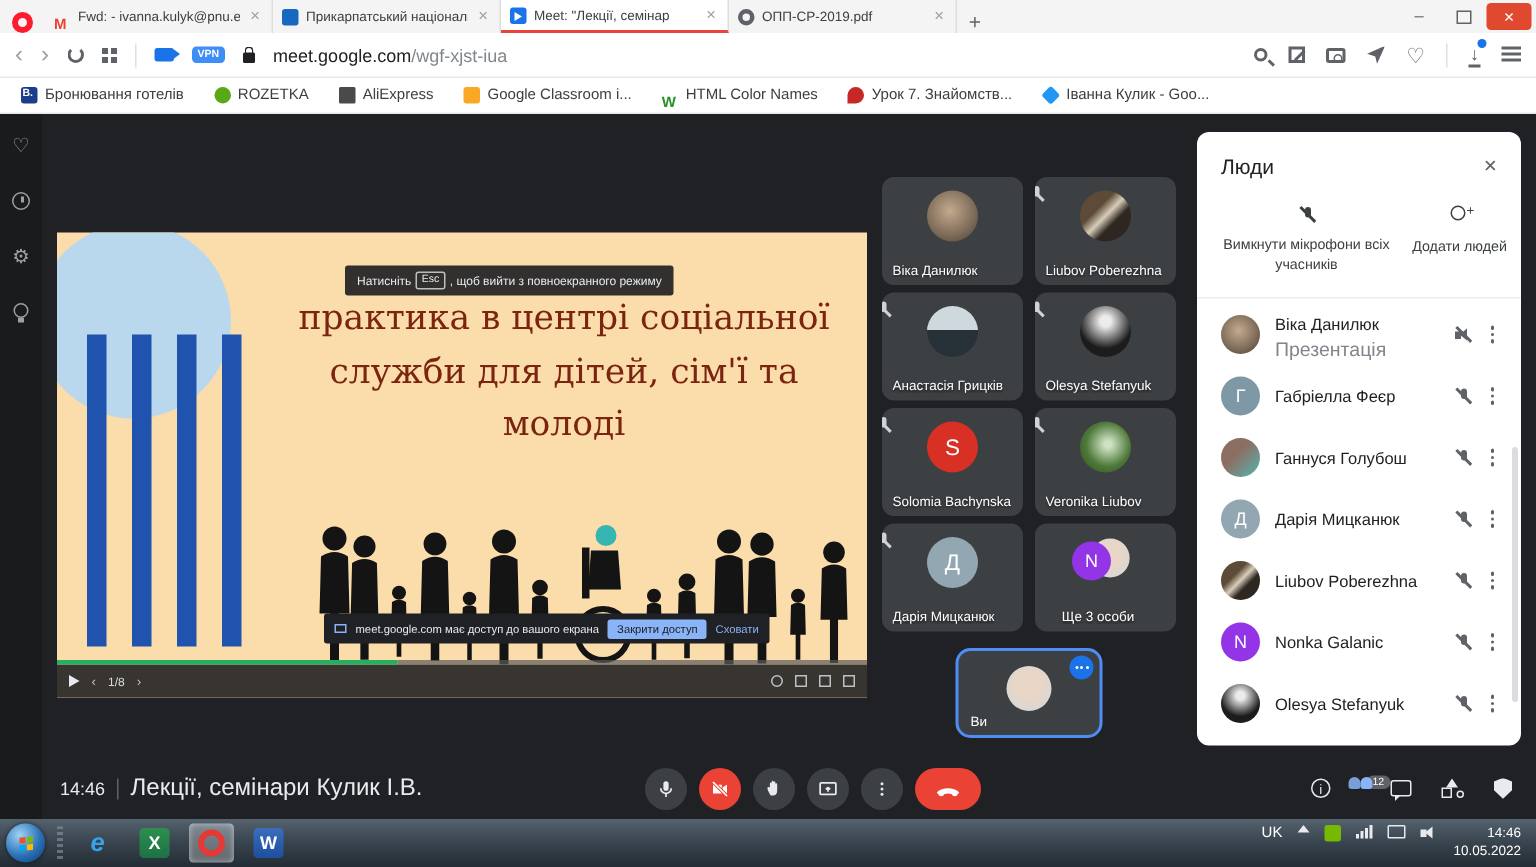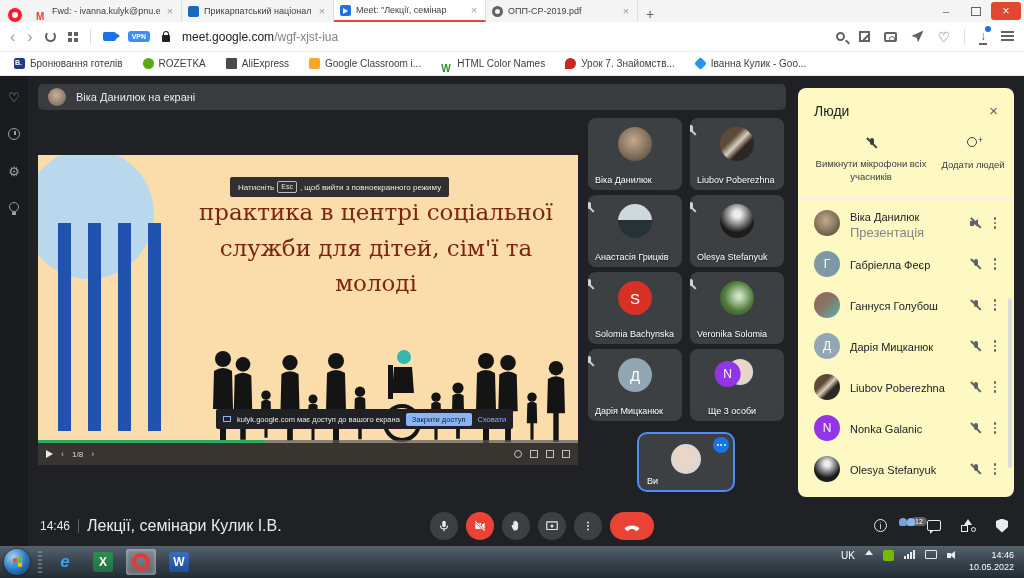--- a/index.html
+++ b/index.html
@@ -164,21 +164,21 @@
   .badge{position:absolute;top:-9px;left:4px;background:#5f6368;color:#fff;font-size:7px;border-radius:7px;padding:1px 4px}
   .icn-chat{width:14px;height:11px;border:1.5px solid #e8eaed;border-radius:2px;position:relative}
   .icn-chat::after{content:"";position:absolute;left:2px;bottom:-4px;border-top:4px solid #e8eaed;border-right:4px solid transparent}
   .icn-shapes{width:15px;height:13px;position:relative}
   .icn-shapes::before{content:"";position:absolute;left:3px;top:0;border-left:4px solid transparent;border-right:4px solid transparent;border-bottom:6px solid #e8eaed}
   .icn-shapes::after{content:"";position:absolute;left:0;bottom:0;width:5px;height:5px;border:1.5px solid #e8eaed}
   .icn-shapes i{position:absolute;right:0;bottom:0;width:5px;height:5px;border:1.5px solid #e8eaed;border-radius:50%}
   .icn-shield{width:12px;height:14px;background:#e8eaed;clip-path:polygon(50% 0,100% 18%,100% 60%,50% 100%,0 60%,0 18%)}
 
   
-  .panel{position:absolute;left:798px;top:12px;width:216px;height:409px;background:#fef9c3;border-radius:8px;overflow:hidden}
+  .panel{position:absolute;left:798px;top:12px;width:216px;height:409px;background:#ffffff;border-radius:8px;overflow:hidden}
   .panel-h{display:flex;align-items:center;justify-content:space-between;padding:14px 16px 8px}
   .panel-title{font-size:14px;color:#202124}
   .panel-x{color:#5f6368;font-size:15px;cursor:pointer}
   .panel-x::before{content:"×"}
   .pactions{display:flex;padding:10px 6px 14px;border-bottom:1px solid #eee}
   .pact{flex:1;display:flex;flex-direction:column;align-items:center;gap:8px;cursor:pointer}
   .pact-l{font-size:9.5px;color:#3c4043;text-align:center;line-height:1.35;max-width:120px}
   .icn-addp{width:16px;height:14px;position:relative}
   .icn-addp::before{content:"";position:absolute;left:2px;top:0;width:8px;height:8px;border:1.5px solid #3c4043;border-radius:50%}
   .icn-addp::after{content:"+";position:absolute;right:-2px;top:-2px;color:#3c4043;font-size:9px}
@@ -314,24 +314,20 @@
 
   <div class="content">
 
     <div class="osidebar">
       <span class="sb sb-heart"></span>
       <span class="sb sb-clock"></span>
       <span class="sb sb-gear"></span>
       <span class="sb sb-bulb"></span>
     </div>
 
-    <div class="banner">
-      <span class="banner-av"></span>
-      <span class="banner-t">Віка Данилюк на екрані</span>
-    </div>
 
     <div class="slide">
       <div class="slide-circle"></div>
       <div class="sbar" style="left:20px"></div>
       <div class="sbar" style="left:50px"></div>
       <div class="sbar" style="left:80px"></div>
       <div class="sbar" style="left:110px"></div>
       <div class="slide-title">
         <div>практика в центрі соціальної</div>
         <div>служби для дітей, сім'ї та молоді</div>
@@ -398,21 +394,21 @@
             </g>
         </g>
       </svg>
       <div class="tooltip">
         <span>Натисніть</span>
         <span class="esckey">Esc</span>
         <span>, щоб вийти з повноекранного режиму</span>
       </div>
       <div class="share-notice">
         <span class="sn-ic"></span>
-        <span class="sn-t">kulyk.google.com має доступ до вашого екрана</span>
+        <span class="sn-t">meet.google.com має доступ до вашого екрана</span>
         <span class="sn-btn">Закрити доступ</span>
         <span class="sn-hide">Сховати</span>
       </div>
       <div class="player">
         <span class="progress"></span>
         <span class="progress-rest"></span>
         <span class="pl-play"></span>
         <span class="pl-ar">‹</span>
         <span class="pl-page">1/8</span>
         <span class="pl-ar">›</span>
@@ -446,21 +442,21 @@
     </div>
     <div class="tile" style="left:588px;top:196px">
       <span class="tile-av" style="background: rgb(217, 48, 37);">
           <span>S</span>
         </span>
       <span class="tile-name">Solomia Bachynska</span>
       <span class="tile-mic micoff"></span>
     </div>
     <div class="tile" style="left:690px;top:196px">
       <span class="tile-av ph-veronika"></span>
-      <span class="tile-name">Veronika Solomia</span>
+      <span class="tile-name">Veronika Liubov</span>
       <span class="tile-mic micoff"></span>
     </div>
     <div class="tile" style="left:588px;top:273px">
       <span class="tile-av" style="background: rgb(147, 167, 178);">
           <span>Д</span>
         </span>
       <span class="tile-name">Дарія Мицканюк</span>
       <span class="tile-mic micoff"></span>
     </div>
     <div class="tile" style="left:690px;top:273px">

